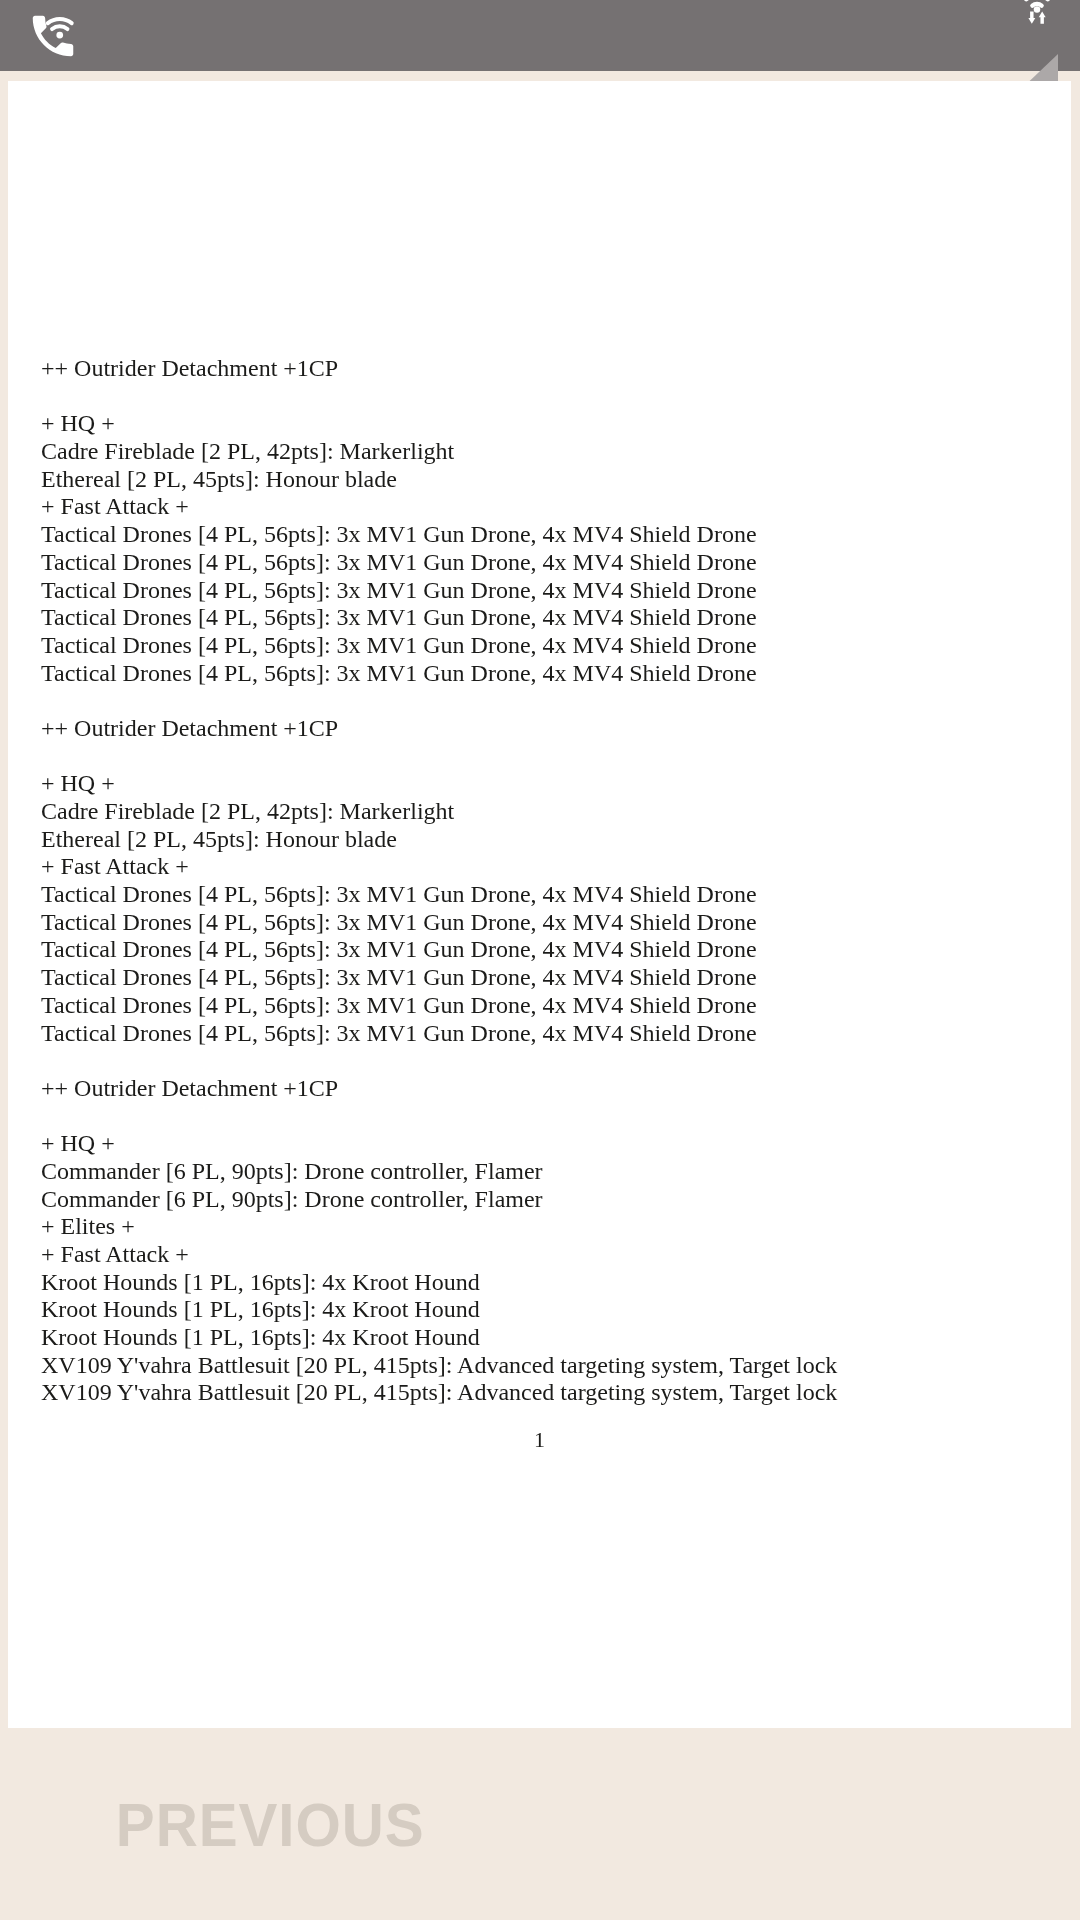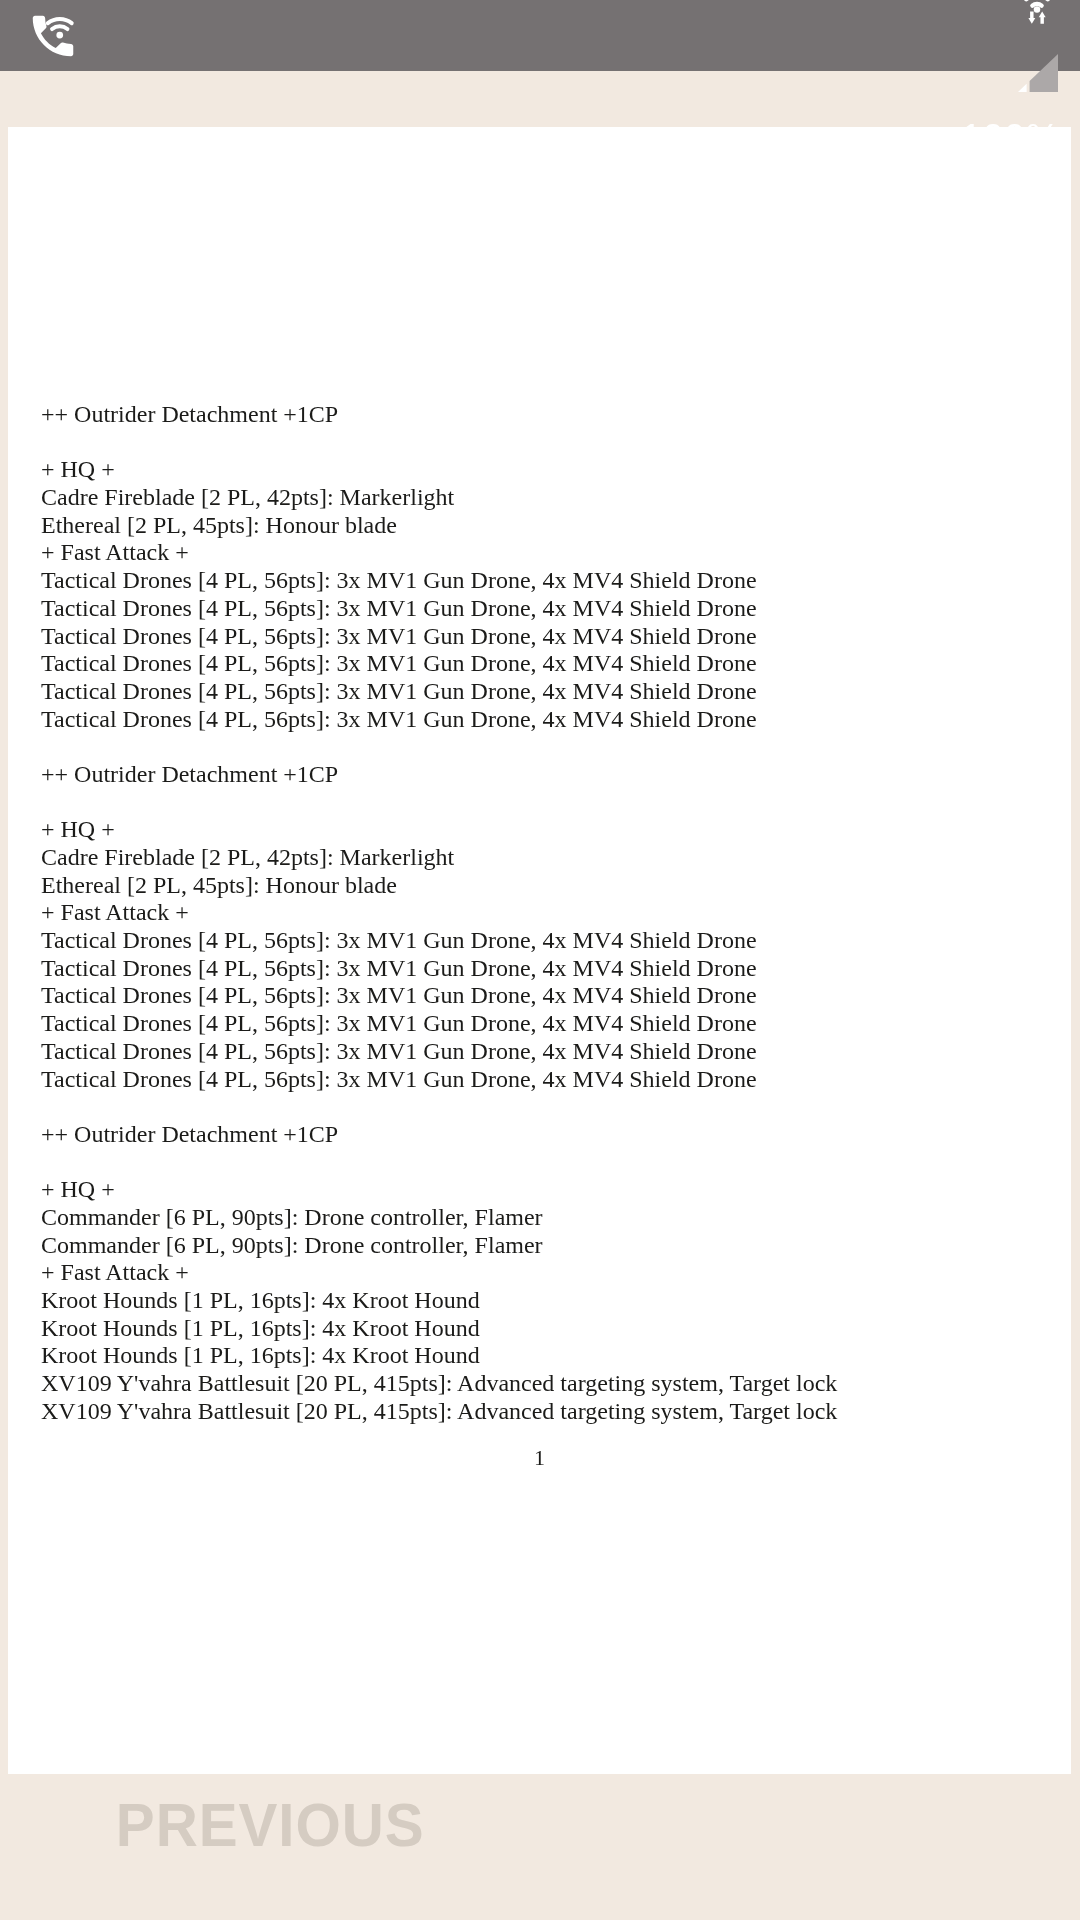--- a/index.html
+++ b/index.html
@@ -21,21 +21,20 @@
   .sb-right {
     margin-left:auto; display:flex; align-items:flex-end; gap:24px;
     color:#ffffff; font-size:38px; font-weight:400; letter-spacing:0.5px;flex-direction:column;
   }
   .sb-right svg { display:block; }
 
   
   .page-view {
     position:absolute; left:8px; top:81px; width:1063px; height:1647px;
     background:#ffffff;
-    margin-top:46px;
   }
   .doc-text {
     padding:274px 18px 0 33px;
     font-family:"Liberation Serif", serif;
     font-size:24px; line-height:27.7px;
     color:#1b1b19;
     white-space:nowrap;
   }
   .doc-line { height:27.7px; }
   .page-number {
@@ -148,20 +147,21 @@
       <div class="doc-line">Tactical Drones [4 PL, 56pts]: 3x MV1 Gun Drone, 4x MV4 Shield Drone</div>
       <div class="doc-line">Tactical Drones [4 PL, 56pts]: 3x MV1 Gun Drone, 4x MV4 Shield Drone</div>
       <div class="doc-line">Tactical Drones [4 PL, 56pts]: 3x MV1 Gun Drone, 4x MV4 Shield Drone</div>
       <div class="doc-line">Tactical Drones [4 PL, 56pts]: 3x MV1 Gun Drone, 4x MV4 Shield Drone</div>
       <div class="doc-line">&nbsp;</div>
       <div class="doc-line">++ Outrider Detachment +1CP</div>
       <div class="doc-line">&nbsp;</div>
       <div class="doc-line">+ HQ +</div>
       <div class="doc-line">Commander [6 PL, 90pts]: Drone controller, Flamer</div>
       <div class="doc-line">Commander [6 PL, 90pts]: Drone controller, Flamer</div>
+      <div class="doc-line">+ Elites +</div>
       <div class="doc-line">+ Fast Attack +</div>
       <div class="doc-line">Kroot Hounds [1 PL, 16pts]: 4x Kroot Hound</div>
       <div class="doc-line">Kroot Hounds [1 PL, 16pts]: 4x Kroot Hound</div>
       <div class="doc-line">Kroot Hounds [1 PL, 16pts]: 4x Kroot Hound</div>
       <div class="doc-line">XV109 Y'vahra Battlesuit [20 PL, 415pts]: Advanced targeting system, Target lock</div>
       <div class="doc-line">XV109 Y'vahra Battlesuit [20 PL, 415pts]: Advanced targeting system, Target lock</div>
     </div>
   <div class="page-number">1</div>
 </div>
 

